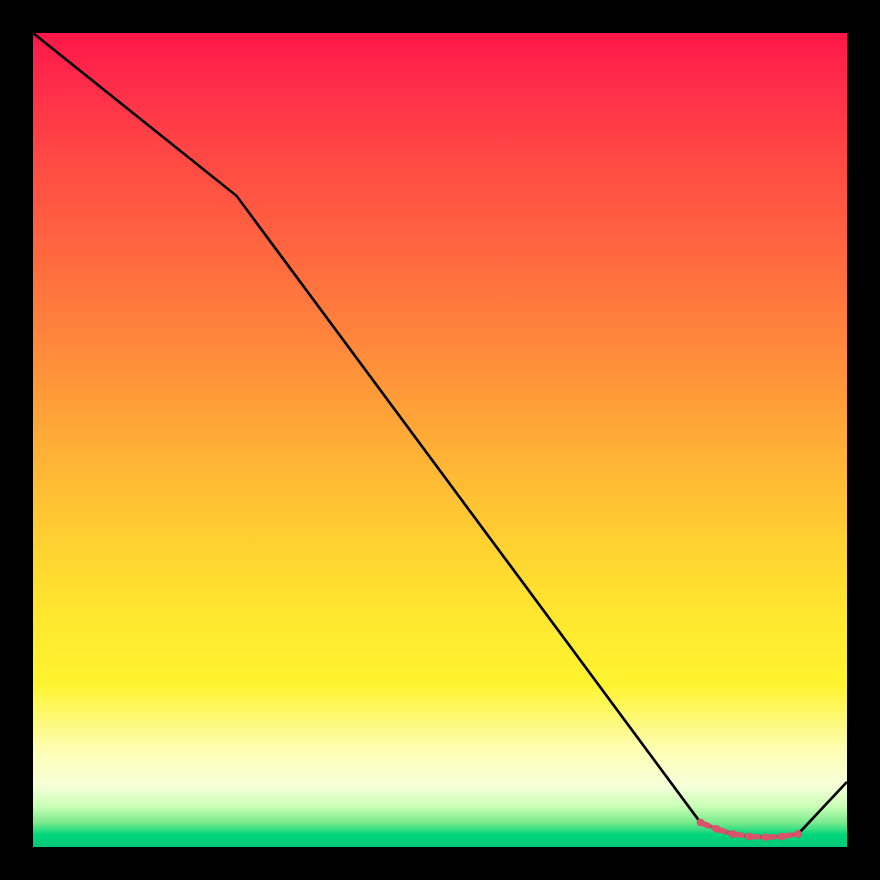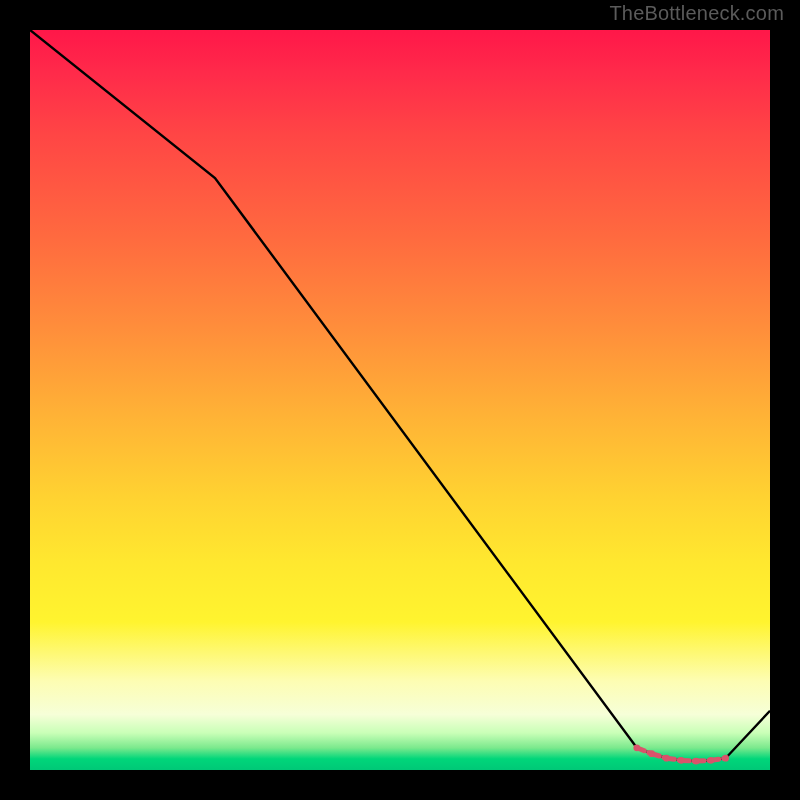--- a/index.html
+++ b/index.html
@@ -57,21 +57,20 @@
     left: 0;
     top: 0;
     width: 740px;
     height: 740px;
   }
 </style>
 </head>
 <body>
 
 <div class="frame">
-  <div class="attribution">TheBottleneck.com</div>
 
   <div class="plot">
     <svg class="curve" viewBox="0 0 740 740" preserveAspectRatio="none">
       <path fill="none" stroke="#000000" stroke-width="2.4" id="series-path" d="M0.0 0.0 L185.0 148.0 L606.8 717.8 L621.6 723.7 L636.4 728.2 L651.2 730.4 L666.0 731.1 L680.8 730.4 L695.6 728.2 L740.0 680.8"></path>
       <g id="marker-group">
           <line x1="606.8" y1="717.8" x2="621.6" y2="723.72" stroke="#d9546b" stroke-width="5" stroke-linecap="round" stroke-dasharray="8 5"></line>
           <line x1="621.6" y1="723.72" x2="636.4" y2="728.16" stroke="#d9546b" stroke-width="5" stroke-linecap="round" stroke-dasharray="8 5"></line>
           <line x1="636.4" y1="728.16" x2="651.2" y2="730.38" stroke="#d9546b" stroke-width="5" stroke-linecap="round" stroke-dasharray="8 5"></line>
           <line x1="651.2" y1="730.38" x2="666" y2="731.12" stroke="#d9546b" stroke-width="5" stroke-linecap="round" stroke-dasharray="8 5"></line>
           <line x1="666" y1="731.12" x2="680.8000000000001" y2="730.38" stroke="#d9546b" stroke-width="5" stroke-linecap="round" stroke-dasharray="8 5"></line>

